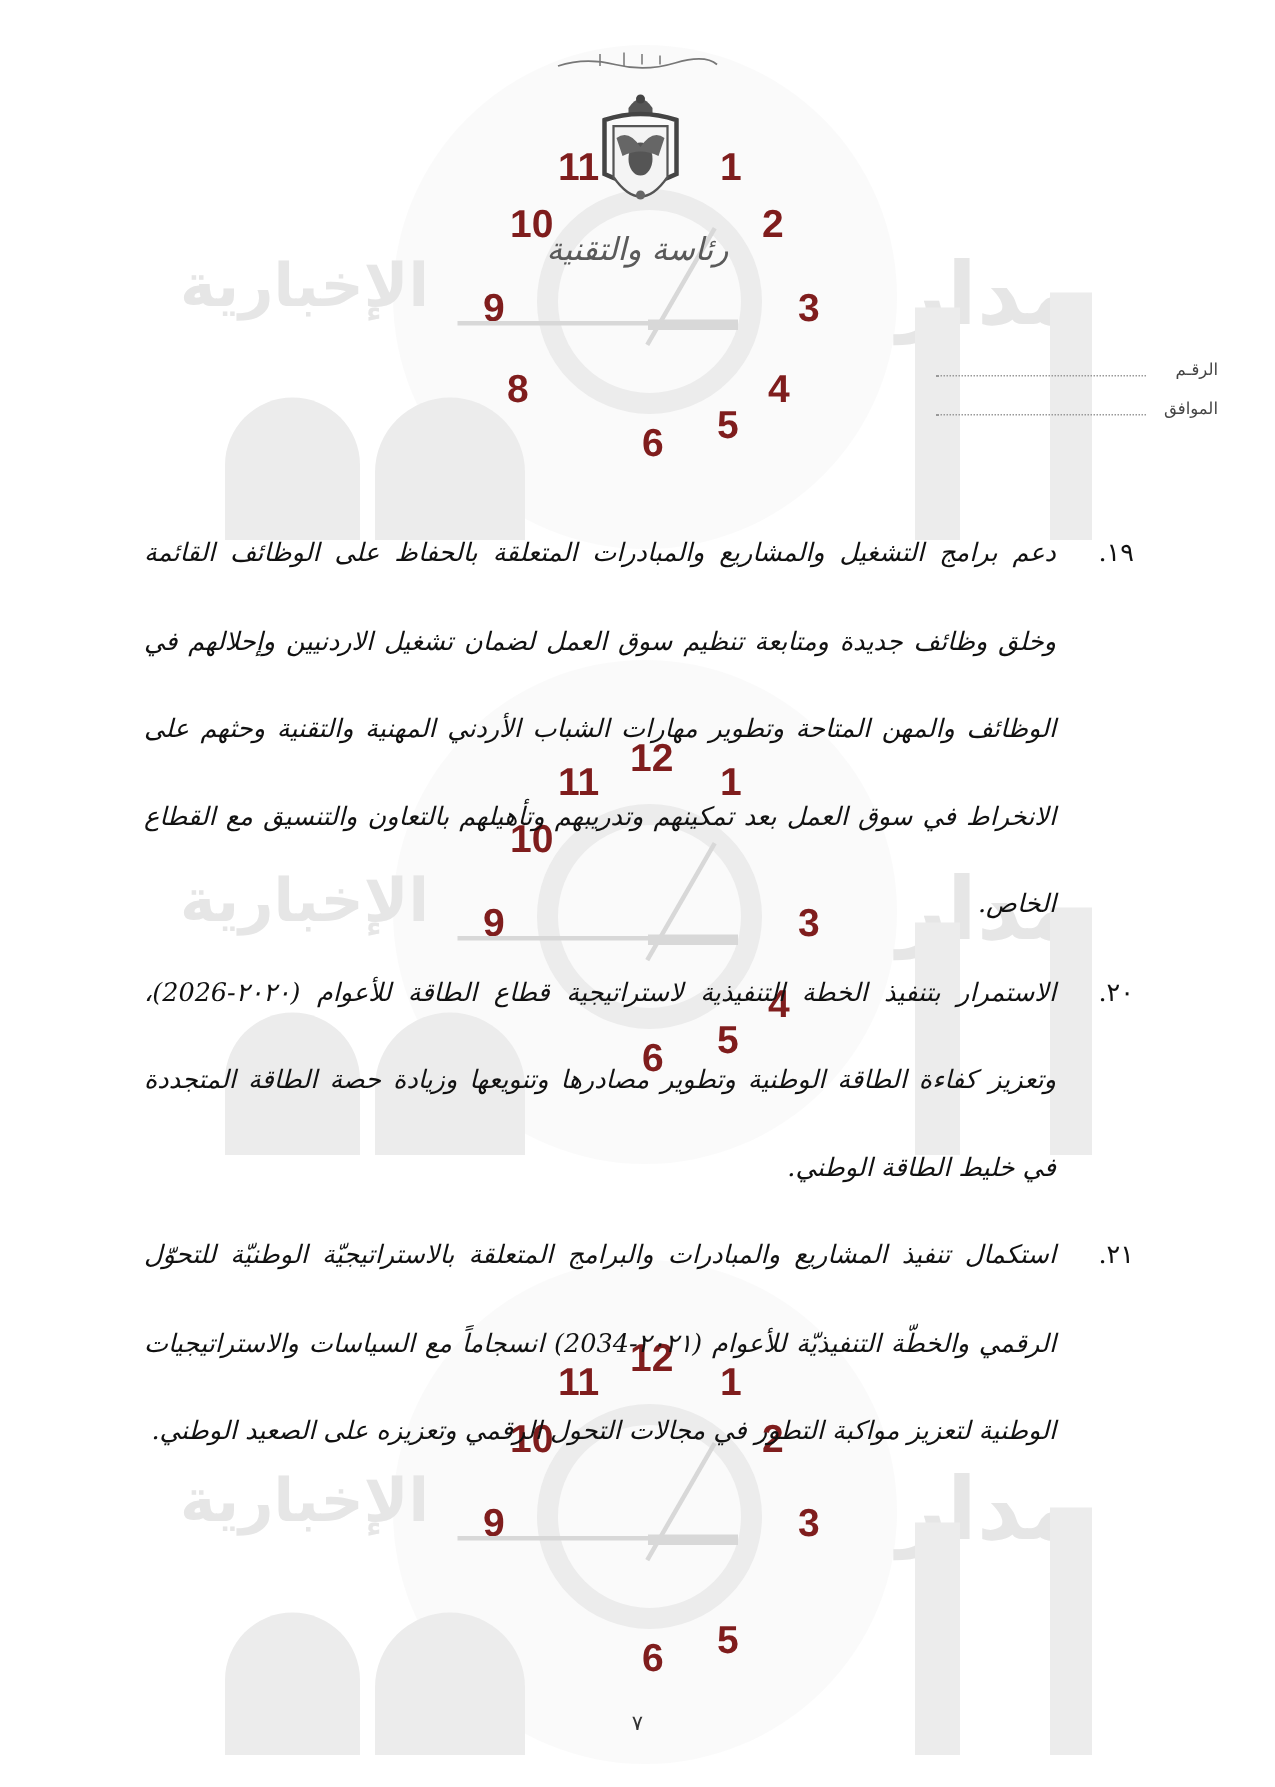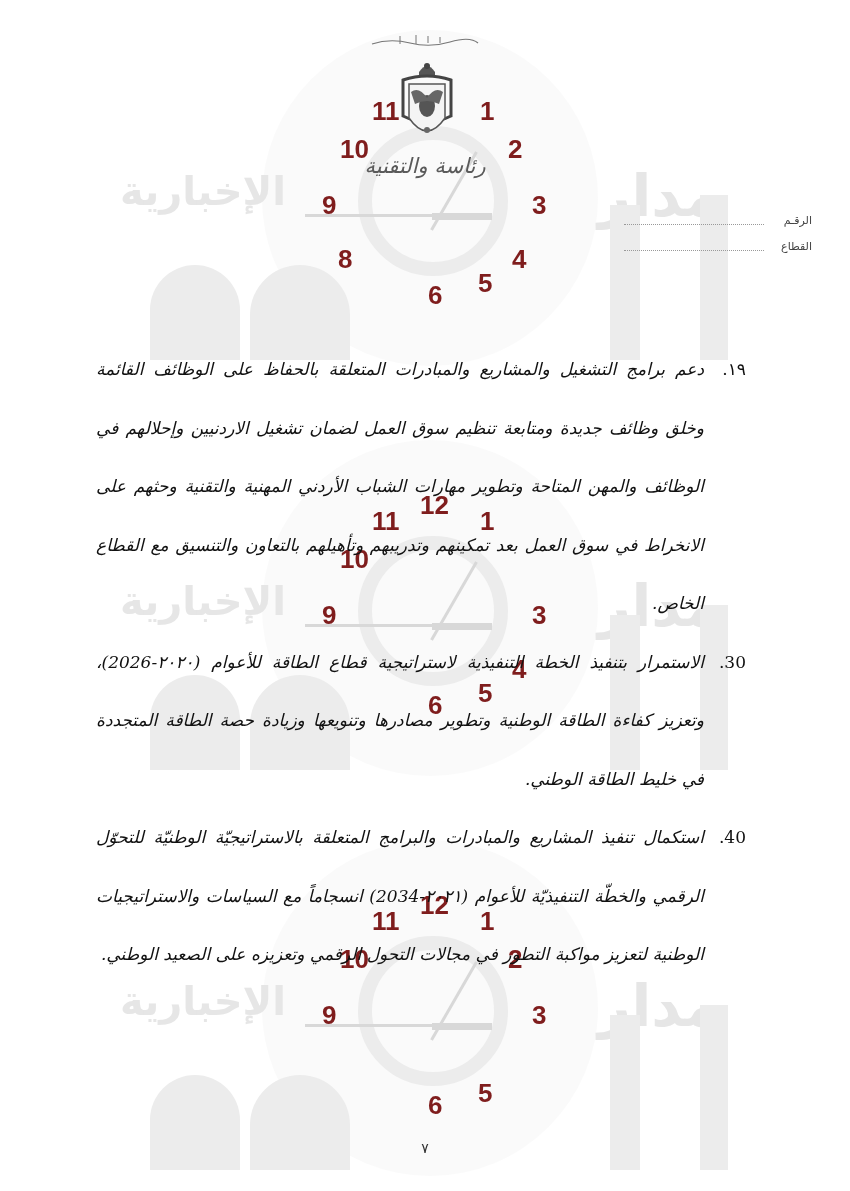--- a/index.html
+++ b/index.html
@@ -32,32 +32,32 @@
   }
   .wm .block { position: absolute; background: #ececec; }
 
   
   .basmala { position: absolute; left: 370px; top: 34px; width: 110px; height: 14px; }
   .coat { position: absolute; left: 397px; top: 58px; width: 60px; height: 90px; }
   .ministry {
     position: absolute; left: 330px; top: 154px; width: 190px; text-align: center;
     font-family: "DejaVu Serif", serif; font-size: 21px; color: #5a5a5a; direction: rtl; font-style: italic;
   }
-  .meta { position: absolute; right: 38px; top: 207px; width: 210px; direction: rtl; }
+  .meta { position: absolute; right: 38px; top: 233px; width: 210px; direction: rtl; }
   .meta-row { display: flex; align-items: center; height: 26px; }
   .meta-label { font-size: 11px; color: #444; width: 40px; text-align: right; font-family: "DejaVu Sans", sans-serif; }
   .meta-line { flex: 0 0 140px; border-bottom: 1px dotted #999; margin-right: 8px; height: 8px; }
 
   
   .content {
     position: absolute; left: 96px; top: 340px; width: 660px; direction: rtl;
     font-family: "DejaVu Serif", serif; color: #111; font-size: 17px;
   }
   .item { position: relative; padding-right: 52px; line-height: 58.5px; text-align: justify; margin-bottom: 0; }
-  .item .num { position: absolute; right: 10px; top: 0; font-weight: normal; }
+  .item .num { position: absolute; right: 0; top: 0; font-weight: normal; }
   .item .txt { display: block; font-style: italic; }
   .page-no { position: absolute; left: 0; width: 850px; top: 1140px; text-align: center; font-size: 14px; color: #333; font-family: "DejaVu Serif", serif; }
 </style>
 </head>
 <body>
 
 <div class="wm" style="top:30px;">
   <div class="ring"></div>
   <div class="inner-q"></div>
   <span class="num" style="left:372px;top:66px;">11</span>
@@ -143,33 +143,33 @@
 </svg>
 
 <div class="ministry">رئاسة والتقنية</div>
 
 <div class="meta">
   <div class="meta-row">
     <span class="meta-label">الرقـم</span>
     <span class="meta-line"></span>
   </div>
   <div class="meta-row">
-    <span class="meta-label">القطاع</span>
+    <span class="meta-label">الموافق</span>
     <span class="meta-line"></span>
   </div>
 </div>
 
 <div class="content">
   <div class="item">
     <span class="num">١٩.</span>
     <span class="txt">دعم برامج التشغيل والمشاريع والمبادرات المتعلقة بالحفاظ على الوظائف القائمة وخلق وظائف جديدة ومتابعة تنظيم سوق العمل لضمان تشغيل الاردنيين وإحلالهم في الوظائف والمهن المتاحة وتطوير مهارات الشباب الأردني المهنية والتقنية وحثهم على الانخراط في سوق العمل بعد تمكينهم وتدريبهم وتأهيلهم بالتعاون والتنسيق مع القطاع الخاص.</span>
   </div>
   <div class="item" style="margin-top:0;">
-    <span class="num">30.</span>
+    <span class="num">٢٠.</span>
     <span class="txt">الاستمرار بتنفيذ الخطة التنفيذية لاستراتيجية قطاع الطاقة للأعوام (٢٠٢٠-2026)، وتعزيز كفاءة الطاقة الوطنية وتطوير مصادرها وتنويعها وزيادة حصة الطاقة المتجددة في خليط الطاقة الوطني.</span>
   </div>
   <div class="item">
-    <span class="num">40.</span>
+    <span class="num">٢١.</span>
     <span class="txt">استكمال تنفيذ المشاريع والمبادرات والبرامج المتعلقة بالاستراتيجيّة الوطنيّة للتحوّل الرقمي والخطّة التنفيذيّة للأعوام (٢٠٢١-2034) انسجاماً مع السياسات والاستراتيجيات الوطنية لتعزيز مواكبة التطور في مجالات التحول الرقمي وتعزيزه على الصعيد الوطني.</span>
   </div>
 </div>
 
 <div class="page-no">٧</div>
 
 </body></html>

